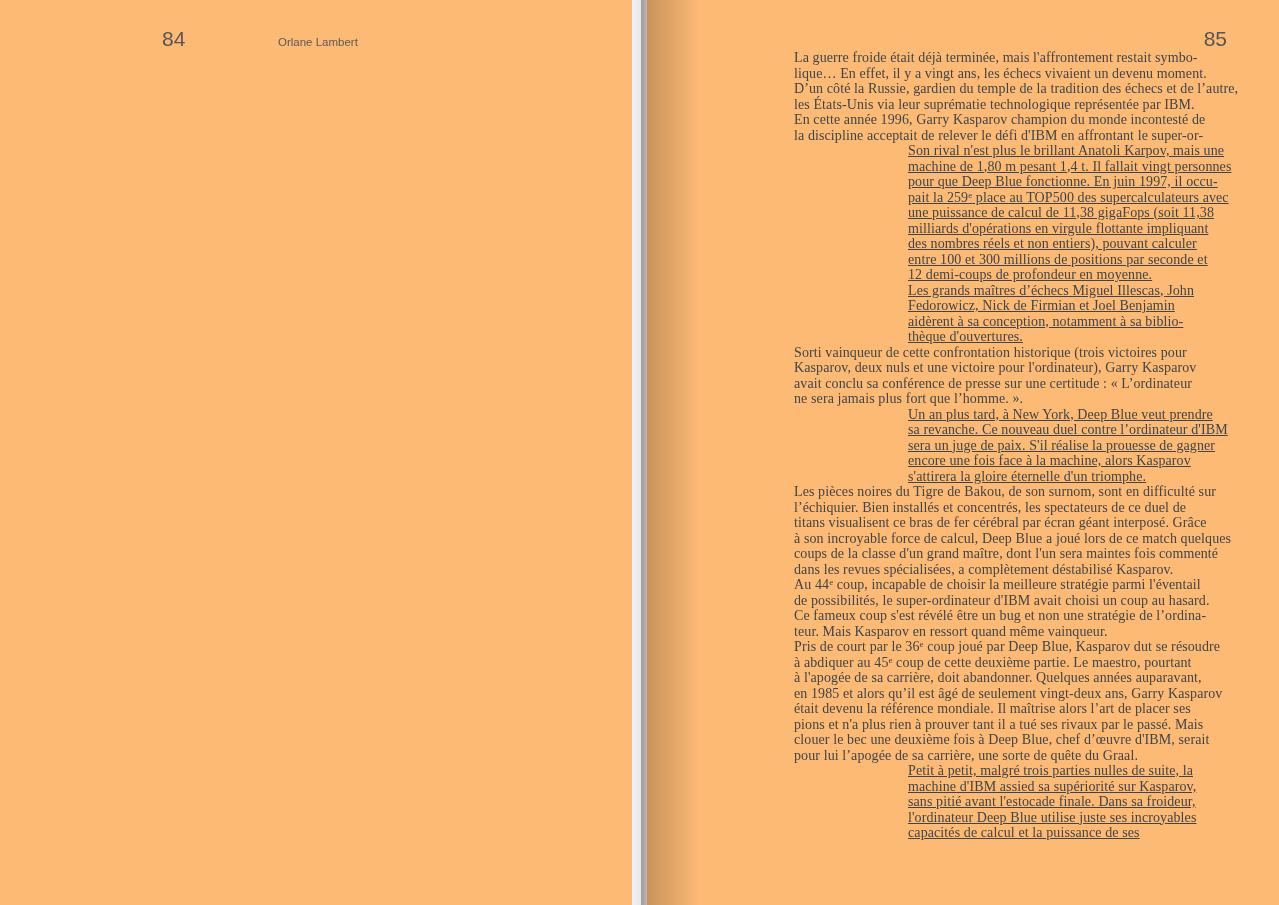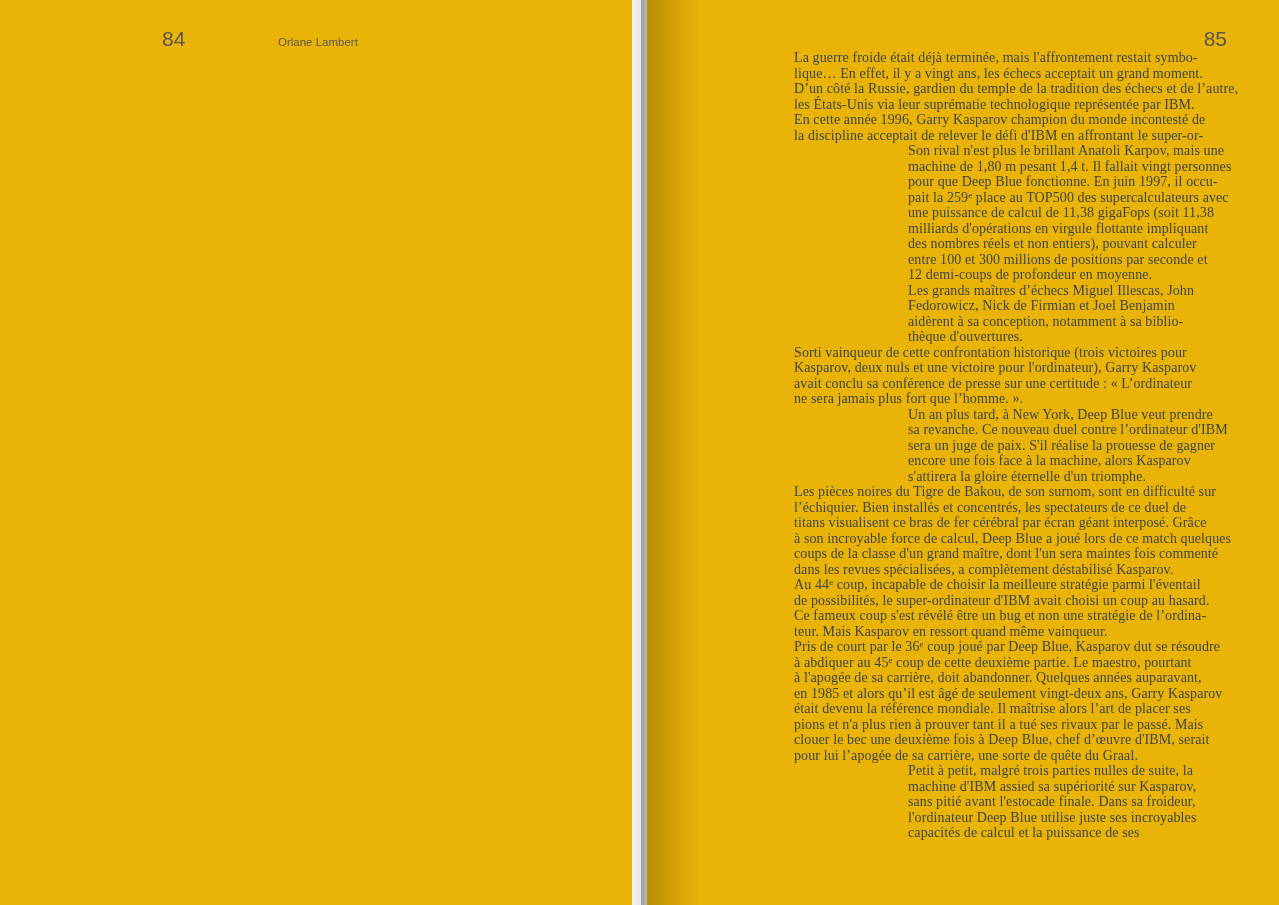--- a/index.html
+++ b/index.html
@@ -12,21 +12,21 @@
     width: 1279px;
     height: 905px;
     background: #ffffff;
     overflow: hidden;
     font-family: "Liberation Serif", "DejaVu Serif", serif;
   }
   .page {
     position: absolute;
     top: 0;
     height: 905px;
-    background: #eab308;
+    background: #fdba74;
   }
   .page-left  { left: 0;   width: 632px; }
   .page-right { left: 647px; width: 632px; }
 
   
   .page-edge {
     position: absolute;
     top: 0;
     left: 632px;
     width: 9px;
@@ -82,20 +82,21 @@
     color: #3e454c;
     font-size: 14px;
     letter-spacing: 0.1px;
   }
   .text-line {
     line-height: 15.5px;
     white-space: pre;
   }
   .text-line.indented {
     padding-left: 114px;
+    text-decoration: underline;
   }
   .text-line sup {
     font-size: 9px;
     line-height: 0;
     vertical-align: 4px;
     letter-spacing: 0;
   }
 </style>
 </head>
 <body>
@@ -108,21 +109,21 @@
   </div>
 
   <div class="page-edge"></div>
   <div class="spine-line"></div>
 
   <div class="page page-right">
     <div class="spine-shadow"></div>
     <div class="page-num num-right">85</div>
     <div class="text-block">
         <div class="text-line">La guerre froide était déjà terminée, mais l'affrontement restait symbo-</div>
-        <div class="text-line">lique… En effet, il y a vingt ans, les échecs acceptait un grand moment.</div>
+        <div class="text-line">lique… En effet, il y a vingt ans, les échecs vivaient un devenu moment.</div>
         <div class="text-line">D’un côté la Russie, gardien du temple de la tradition des échecs et de l’autre,</div>
         <div class="text-line">les États-Unis via leur suprématie technologique représentée par IBM.</div>
         <div class="text-line">En cette année 1996, Garry Kasparov champion du monde incontesté de</div>
         <div class="text-line">la discipline acceptait de relever le défi d'IBM en affrontant le super-or-</div>
         <div class="text-line indented">Son rival n'est plus le brillant Anatoli Karpov, mais une</div>
         <div class="text-line indented">machine de 1,80 m pesant 1,4 t. Il fallait vingt personnes</div>
         <div class="text-line indented">pour que Deep Blue fonctionne. En juin 1997, il occu-</div>
         <div class="text-line indented">pait la 259<sup>e</sup> place au TOP500 des supercalculateurs avec</div>
         <div class="text-line indented">une puissance de calcul de 11,38 gigaFops (soit 11,38</div>
         <div class="text-line indented">milliards d'opérations en virgule flottante impliquant</div>

